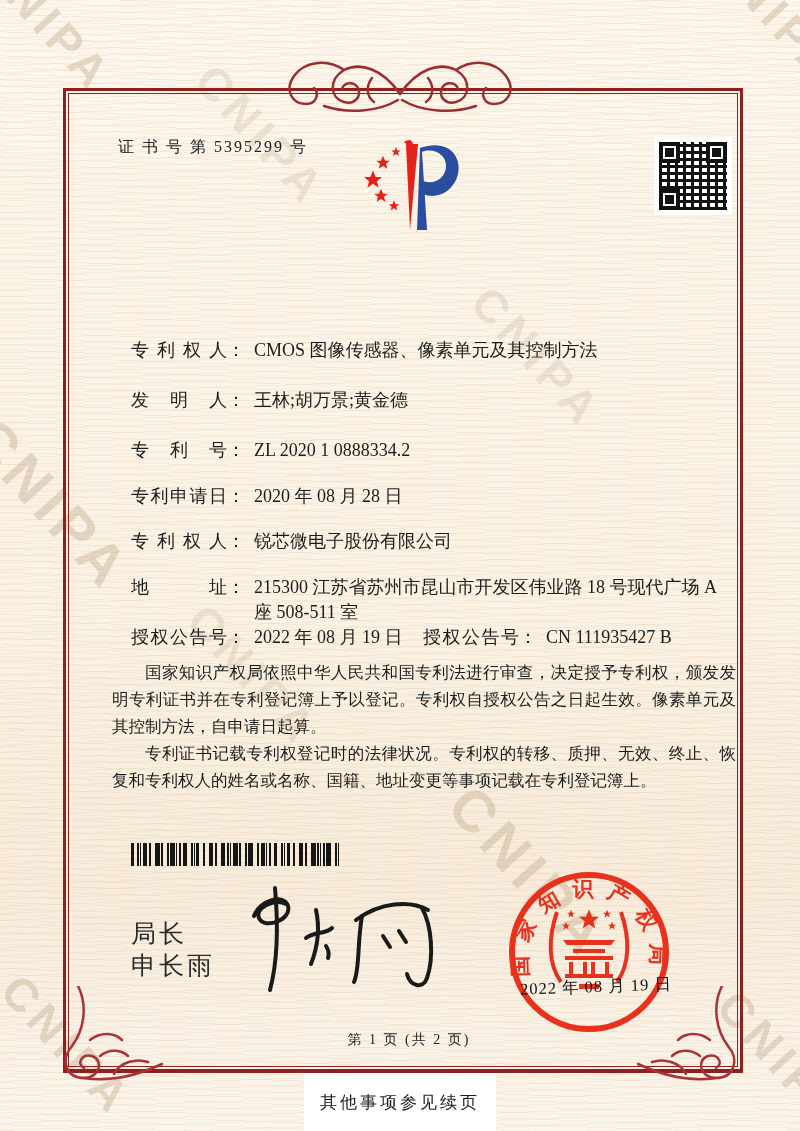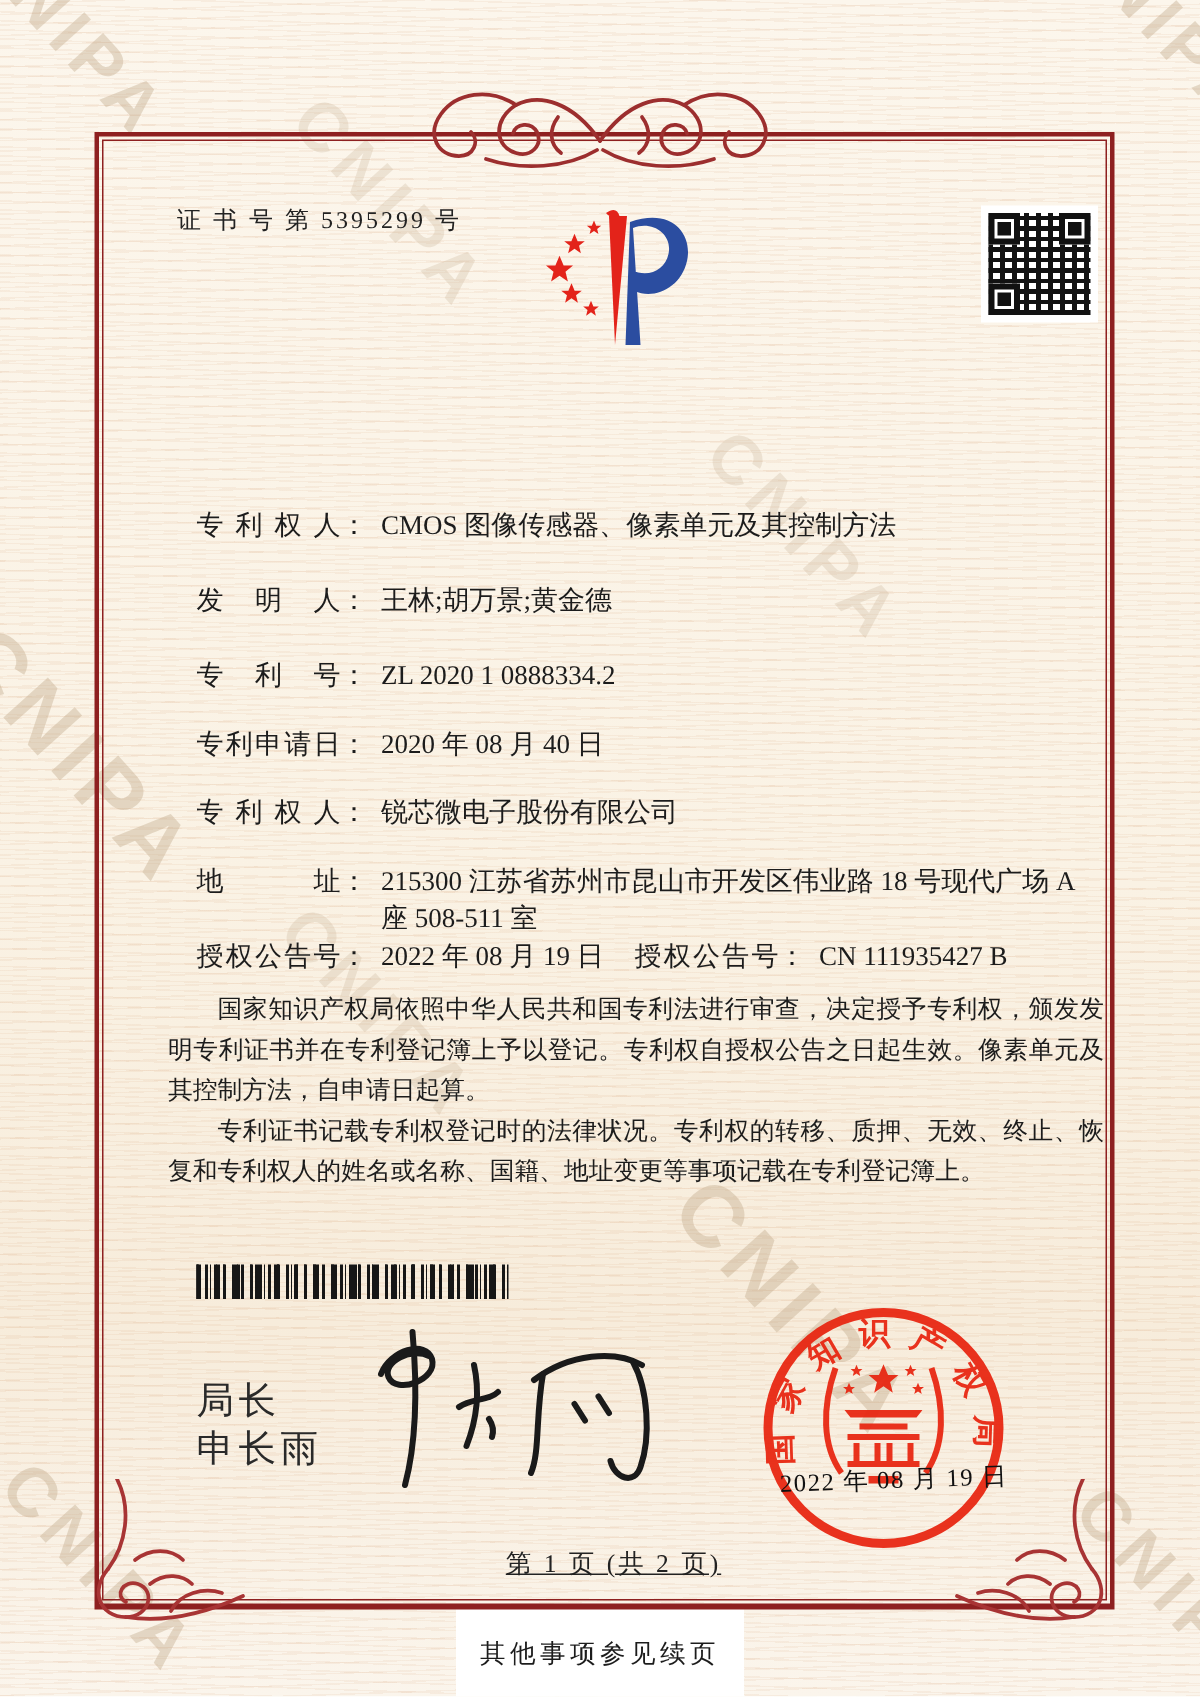--- a/index.html
+++ b/index.html
@@ -44,21 +44,21 @@
       repeating-linear-gradient(90deg,#161616 0 2px,transparent 2px 6px),
       repeating-linear-gradient(90deg,#161616 0 1px,transparent 1px 9px),
       repeating-linear-gradient(90deg,#161616 0 3px,transparent 3px 13px);}
   .signer{position:absolute;left:113px;font-family:"Liberation Sans",sans-serif;
     font-size:25px;letter-spacing:3px;color:#2a2a2a;}
   .sig{position:absolute;left:222px;top:880px;}
   .seal{position:absolute;left:487px;top:868px;opacity:.93;}
   .seal-date{position:absolute;left:498px;top:976px;width:160px;text-align:center;
     font-size:16.5px;color:#111;transform:rotate(-2deg);letter-spacing:1px;z-index:5;}
   .page-num{position:absolute;left:0;right:0;top:1031px;text-align:center;
-    font-size:17px;letter-spacing:2px;color:#222;text-decoration:underline;}
+    font-size:14px;letter-spacing:2px;color:#222;}
   .cont{position:absolute;left:0;right:0;top:1070px;display:flex;justify-content:center;}
   .cont span{background:#fff;padding:21px 16px;font-size:17px;letter-spacing:3px;color:#1c1c1c;font-family:Liberation Mono, monospace;}
 </style>
 </head>
 <body>
 
 <div class="page">
 
   <div class="wm" style="left:-38px;top:-6px;">CNIPA</div>
   <div class="wm" style="left:690px;top:-14px;">CNIPA</div>
@@ -141,21 +141,21 @@
     <div class="frow" style="top:338px">
       <span class="flabel">专利权人</span><span>：</span><span class="fvalue">CMOS 图像传感器、像素单元及其控制方法</span>
     </div>
     <div class="frow" style="top:388px">
       <span class="flabel">发明人</span><span>：</span><span class="fvalue">王林;胡万景;黄金德</span>
     </div>
     <div class="frow" style="top:438px">
       <span class="flabel">专利号</span><span>：</span><span class="fvalue">ZL 2020 1 0888334.2</span>
     </div>
     <div class="frow" style="top:484px">
-      <span class="flabel">专利申请日</span><span>：</span><span class="fvalue">2020 年 08 月 40 日</span>
+      <span class="flabel">专利申请日</span><span>：</span><span class="fvalue">2020 年 08 月 28 日</span>
     </div>
     <div class="frow" style="top:529px">
       <span class="flabel">专利权人</span><span>：</span><span class="fvalue">锐芯微电子股份有限公司</span>
     </div>
     <div class="frow" style="top:575px">
       <span class="flabel">地址</span><span>：</span><span class="fvalue wrap">215300 江苏省苏州市昆山市开发区伟业路 18 号现代广场 A 座 508-511 室</span>
     </div>
     <div class="frow" style="top:625px">
       <span class="flabel">授权公告号</span><span>：</span><span class="fvalue">2022 年 08 月 19 日</span>
     </div>

